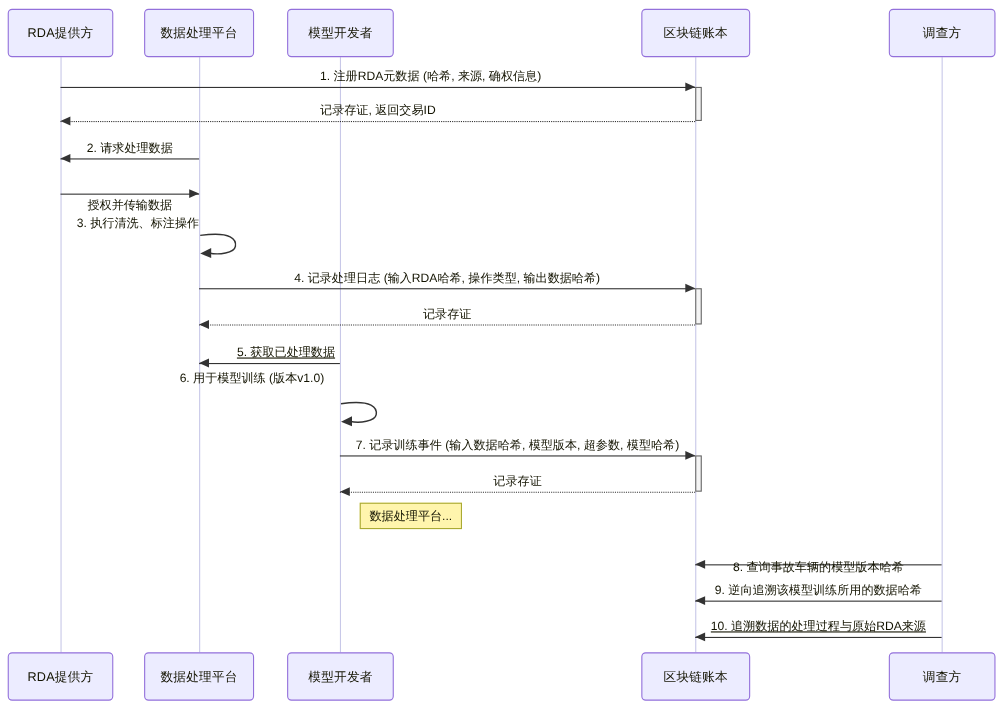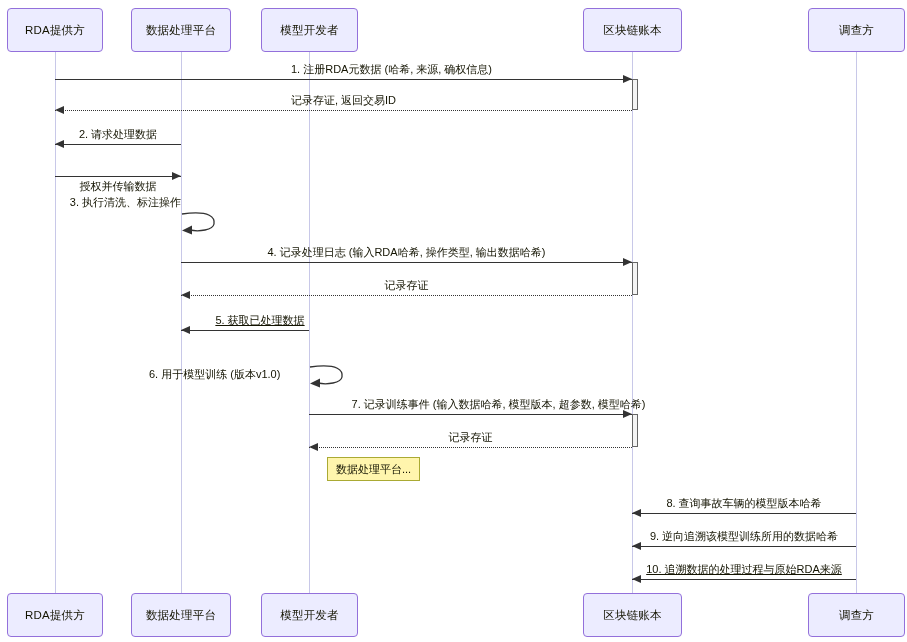--- a/index.html
+++ b/index.html
@@ -134,30 +134,30 @@
     <div class="msg-label" style="left: 181px; top: 278px; width: 451px;">记录存证</div>
     <div class="msg-line" style="left: 181px; top: 330px; width: 128px;"></div>
     <div class="arrowhead left" style="top: 326px; left: 181px;"></div>
     <div class="msg-label" style="left: 196px; top: 313px; width: 128px; text-decoration: underline;">5. 获取已处理数据</div>
     <div class="self-loop" style="left: 309px; top: 365px;">
       <svg width="44" height="26" viewBox="0 0 44 26">
         <path d="M1,2 C30,-2 34,6 33,12 C32,18 18,20 9,18" fill="none" stroke="#333333" stroke-width="1.3"></path>
         <polygon points="11,13.5 1,18.5 11,22.5" fill="#333333"></polygon>
       </svg>
     </div>
-    <div class="msg-label" style="left: 149px; top: 367px; width: 160px; text-align: left;">6. 用于模型训练 (版本v1.0)</div>
+    <div class="msg-label" style="left: 149px; top: 336px; width: 160px; text-align: center;">6. 用于模型训练 (版本v1.0)</div>
     <div class="msg-line" style="left: 309px; top: 414px; width: 323px;"></div>
     <div class="arrowhead right" style="top: 410px; left: 623px;"></div>
-    <div class="msg-label" style="left: 309px; top: 397px; width: 323px; margin-left: 28px;">7. 记录训练事件 (输入数据哈希, 模型版本, 超参数, 模型哈希)</div>
+    <div class="msg-label" style="left: 309px; top: 397px; width: 323px;">7. 记录训练事件 (输入数据哈希, 模型版本, 超参数, 模型哈希)</div>
     <div class="msg-line dotted" style="left: 309px; top: 447px; width: 323px;"></div>
     <div class="arrowhead left" style="top: 443px; left: 309px;"></div>
     <div class="msg-label" style="left: 309px; top: 430px; width: 323px;">记录存证</div>
     <div class="msg-line" style="left: 632px; top: 513px; width: 224px;"></div>
     <div class="arrowhead left" style="top: 509px; left: 632px;"></div>
-    <div class="msg-label" style="left: 632px; top: 496px; width: 224px;">8. 查询事故车辆的模型版本哈希</div>
+    <div class="msg-label" style="left: 632px; top: 508px; width: 224px;">8. 查询事故车辆的模型版本哈希</div>
     <div class="msg-line" style="left: 632px; top: 546px; width: 224px;"></div>
     <div class="arrowhead left" style="top: 542px; left: 632px;"></div>
     <div class="msg-label" style="left: 632px; top: 529px; width: 224px;">9. 逆向追溯该模型训练所用的数据哈希</div>
     <div class="msg-line" style="left: 632px; top: 579px; width: 224px;"></div>
     <div class="arrowhead left" style="top: 575px; left: 632px;"></div>
     <div class="msg-label" style="left: 632px; top: 562px; width: 224px; text-decoration: underline;">10. 追溯数据的处理过程与原始RDA来源</div>
     <div class="note-box" style="left: 327px; top: 457px; width: 93px; height: 24px;">数据处理平台...</div>
     <div class="actor-box" style="left: 7px; top: 8px; width: 96px; height: 44px;">RDA提供方</div>
     <div class="actor-box" style="left: 7px; top: 593px; width: 96px; height: 44px;">RDA提供方</div>
     <div class="actor-box" style="left: 131px; top: 8px; width: 100px; height: 44px;">数据处理平台</div>

